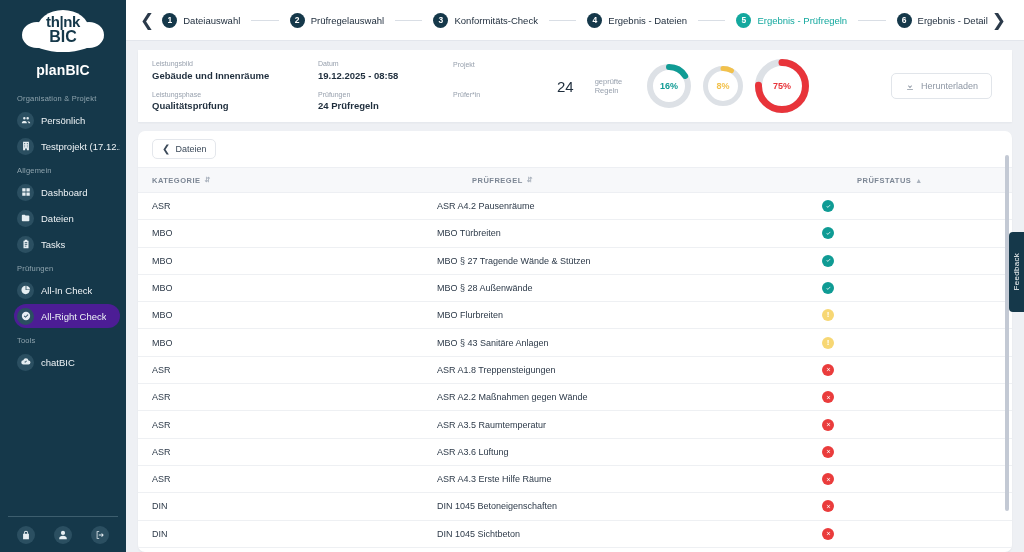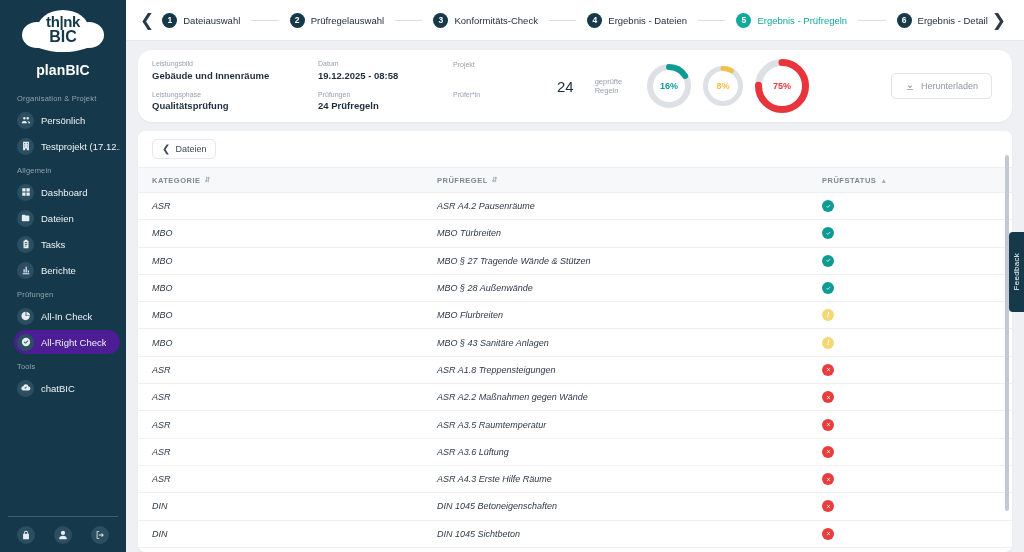--- a/index.html
+++ b/index.html
@@ -86,21 +86,21 @@
     background:#15384a;color:#fff;font-size:8.5px;font-weight:bold;
     display:flex;align-items:center;justify-content:center;
   }
   .step.active .step-num { background:#13a89e; }
   .step-label { font-size:9.5px; color:#22303f; }
   .step.active .step-label { color:#13a89e; }
   .step-sep { flex:1; height:1px; background:#d9dee5; margin:0 11px; min-width:18px;}
 
   
   .info-card {
-    margin:9px 12px 0 12px; background:#fff; border-radius:14px;
+    margin:9px 12px 0 12px; background:#fff; border-radius:0;
     height:72px; display:flex; align-items:center; padding:0 14px;
     box-shadow:0 1px 2px rgba(20,40,60,.05);
     flex:0 0 72px;
   }
   .meta-col { display:flex; flex-direction:column; justify-content:center; gap:9px; }
   .meta-col.c1 { width:166px; }
   .meta-col.c2 { width:135px; }
   .meta-col.c3 { width:100px; }
   .meta-lbl { font-size:7px; color:#97a0ad; line-height:1.1; }
   .meta-val { font-size:9.5px; color:#1e2d3c; font-weight:bold; line-height:1.1; margin-top:3px;}
@@ -142,25 +142,25 @@
     position:absolute; left:0; right:0; text-align:center;
     font-size:10px; color:#4a5765; pointer-events:none;
   }
   .thead {
     display:flex; align-items:center; height:26px;
     background:#f7f8fa; border-top:1px solid #edeff3; border-bottom:1px solid #edeff3;
     padding:0 14px;
   }
   .th { font-size:7.5px; color:#7c8694; letter-spacing:0.5px; font-weight:bold; display:flex; align-items:center; gap:4px; cursor:pointer;}
   .th .sort { font-size:7px; color:#aab2bd; }
-  .th.c-kat { width:285px; }
+  .th.c-kat { width:320px; }
   .th.c-reg { width:385px; }
   .th.c-sta { width:auto; }
 
-  .tbody { position:relative; height:calc(100% - 62px); overflow:hidden;font-style:italic; }
+  .tbody { position:relative; height:calc(100% - 62px); overflow:hidden; }
   .row {
     display:flex; align-items:center; height:27.3px;
     border-bottom:1px solid #eef0f3; padding:0 14px;
   }
   .td { font-size:9px; color:#2d3a49; }
   .td.c-kat { width:285px; }
   .td.c-reg { width:385px; }
   .td.c-sta { width:auto; display:flex; align-items:center; }
   .badge { width:12px; height:12px; border-radius:50%; display:flex; align-items:center; justify-content:center; }
   .badge svg { width:7px; height:7px; }
@@ -244,28 +244,20 @@
           <span class="nav-label">Dateien</span>
         </div>
         <div class="nav-item">
           <span class="nav-ico">
             <svg viewBox="0 0 24 24">
               <path d="M9 2h6v2h3v18H6V4h3V2zm0 6v2h6V8H9zm0 4v2h6v-2H9zm0 4v2h4v-2H9z"></path>
             </svg>
           </span>
           <span class="nav-label">Tasks</span>
         </div>
-        <div class="nav-item">
-          <span class="nav-ico">
-            <svg viewBox="0 0 24 24">
-              <path d="M4 20h16v2H4v-2zM6 10h3v8H6v-8zm5-6h3v14h-3V4zm5 9h3v5h-3v-5z"></path>
-            </svg>
-          </span>
-          <span class="nav-label">Berichte</span>
-        </div>
         <div class="nav-section">Prüfungen</div>
         <div class="nav-item">
           <span class="nav-ico">
             <svg viewBox="0 0 24 24">
               <path d="M11 2v10h10c0 5.5-4.5 10-10 10S1 17.5 1 12 5.5 2 11 2zm2 0c4.9.5 8.5 4.1 9 9h-9V2z"></path>
             </svg>
           </span>
           <span class="nav-label">All-In Check</span>
         </div>
         <div class="nav-item active">

